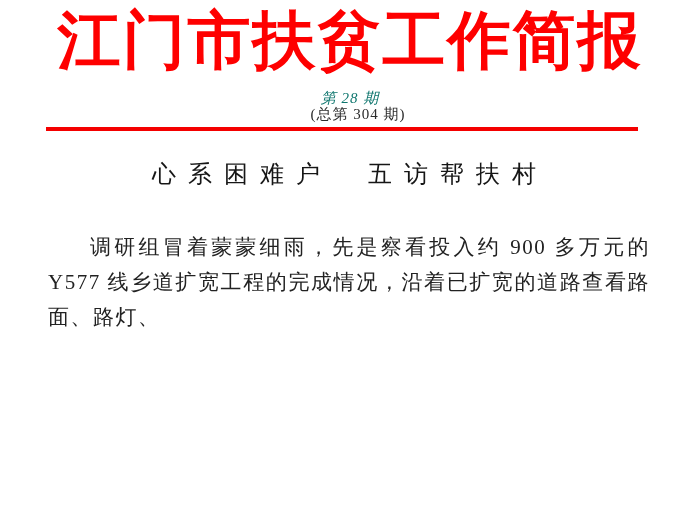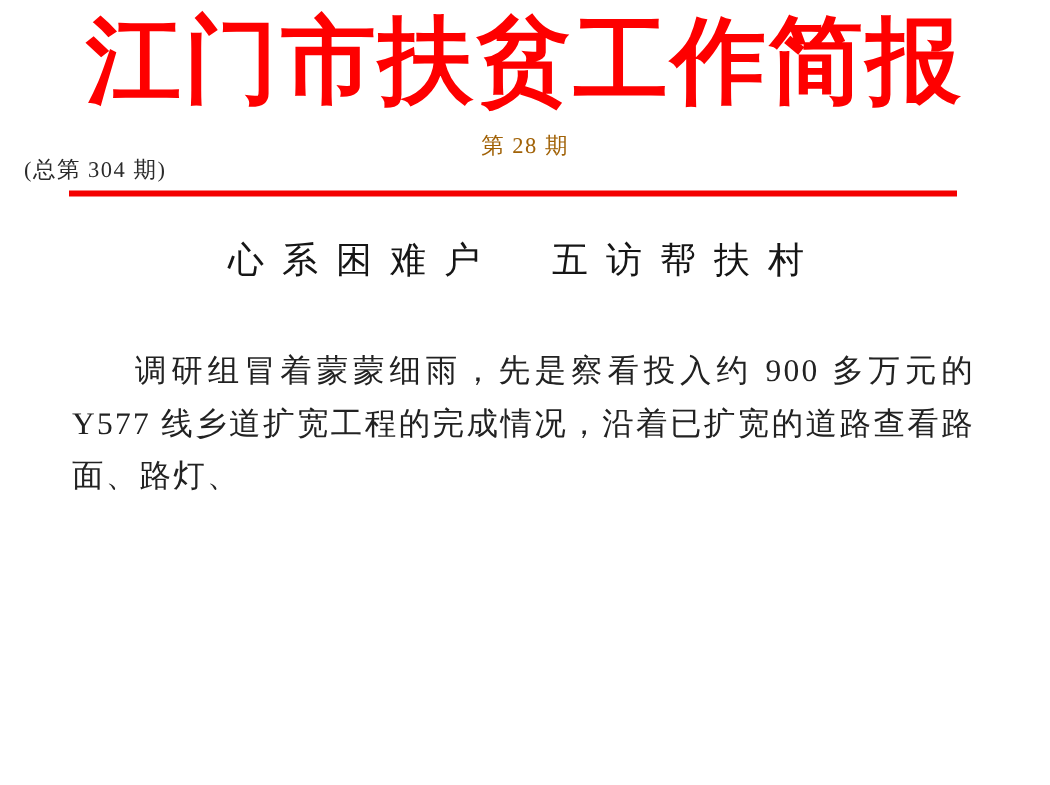--- a/index.html
+++ b/index.html
@@ -21,25 +21,26 @@
     font-weight: bold;
     letter-spacing: 2px;
     color: #fe0000;
     white-space: nowrap;
   }
   .issue-no {
     margin-top: 14px;
     text-align: center;
     font-size: 15px;
     line-height: 16px;
-    color: #a16207;
+    color: #0f766e;
     letter-spacing: 1px;
+    font-style: italic;
   }
   .issue-total {
-    text-align: left;
+    text-align: center;
     font-size: 15px;
     line-height: 17px;
     color: #2b2b2b;
     letter-spacing: 1px;
     padding-left: 16px;
   }
   .masthead {
     margin: 29px 60px 0 50px;
     display: flex;
     justify-content: space-between;

